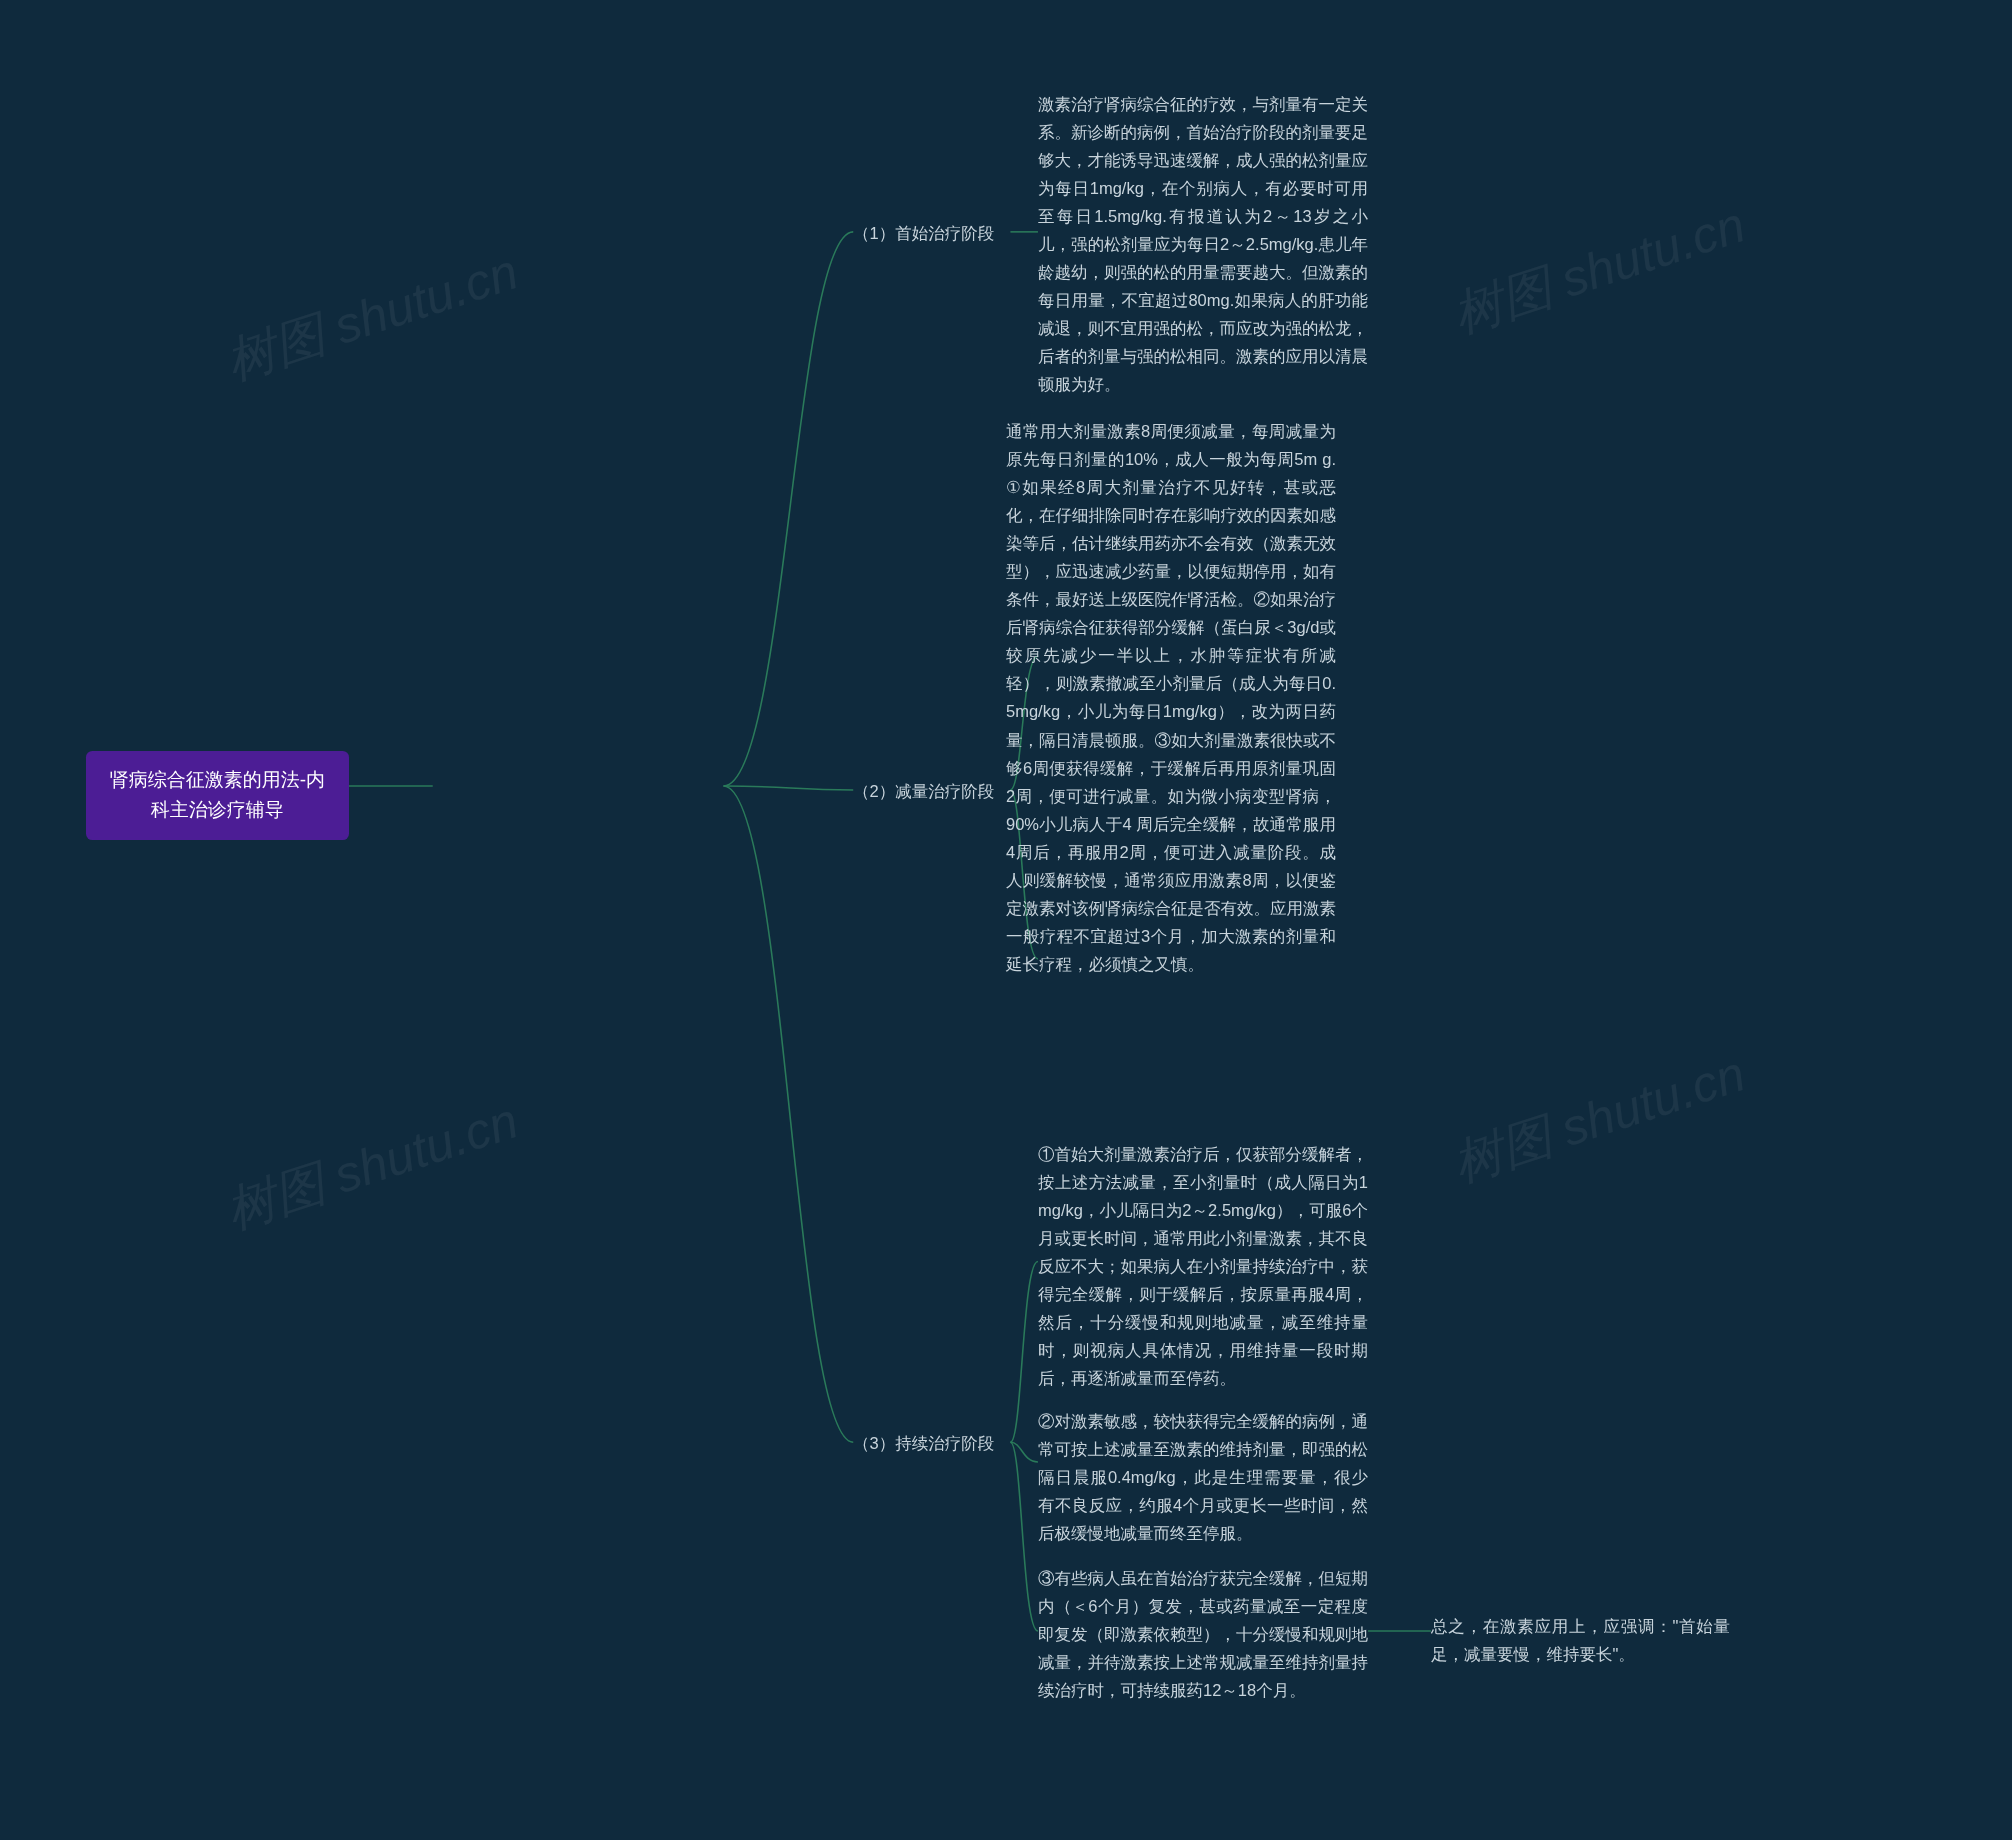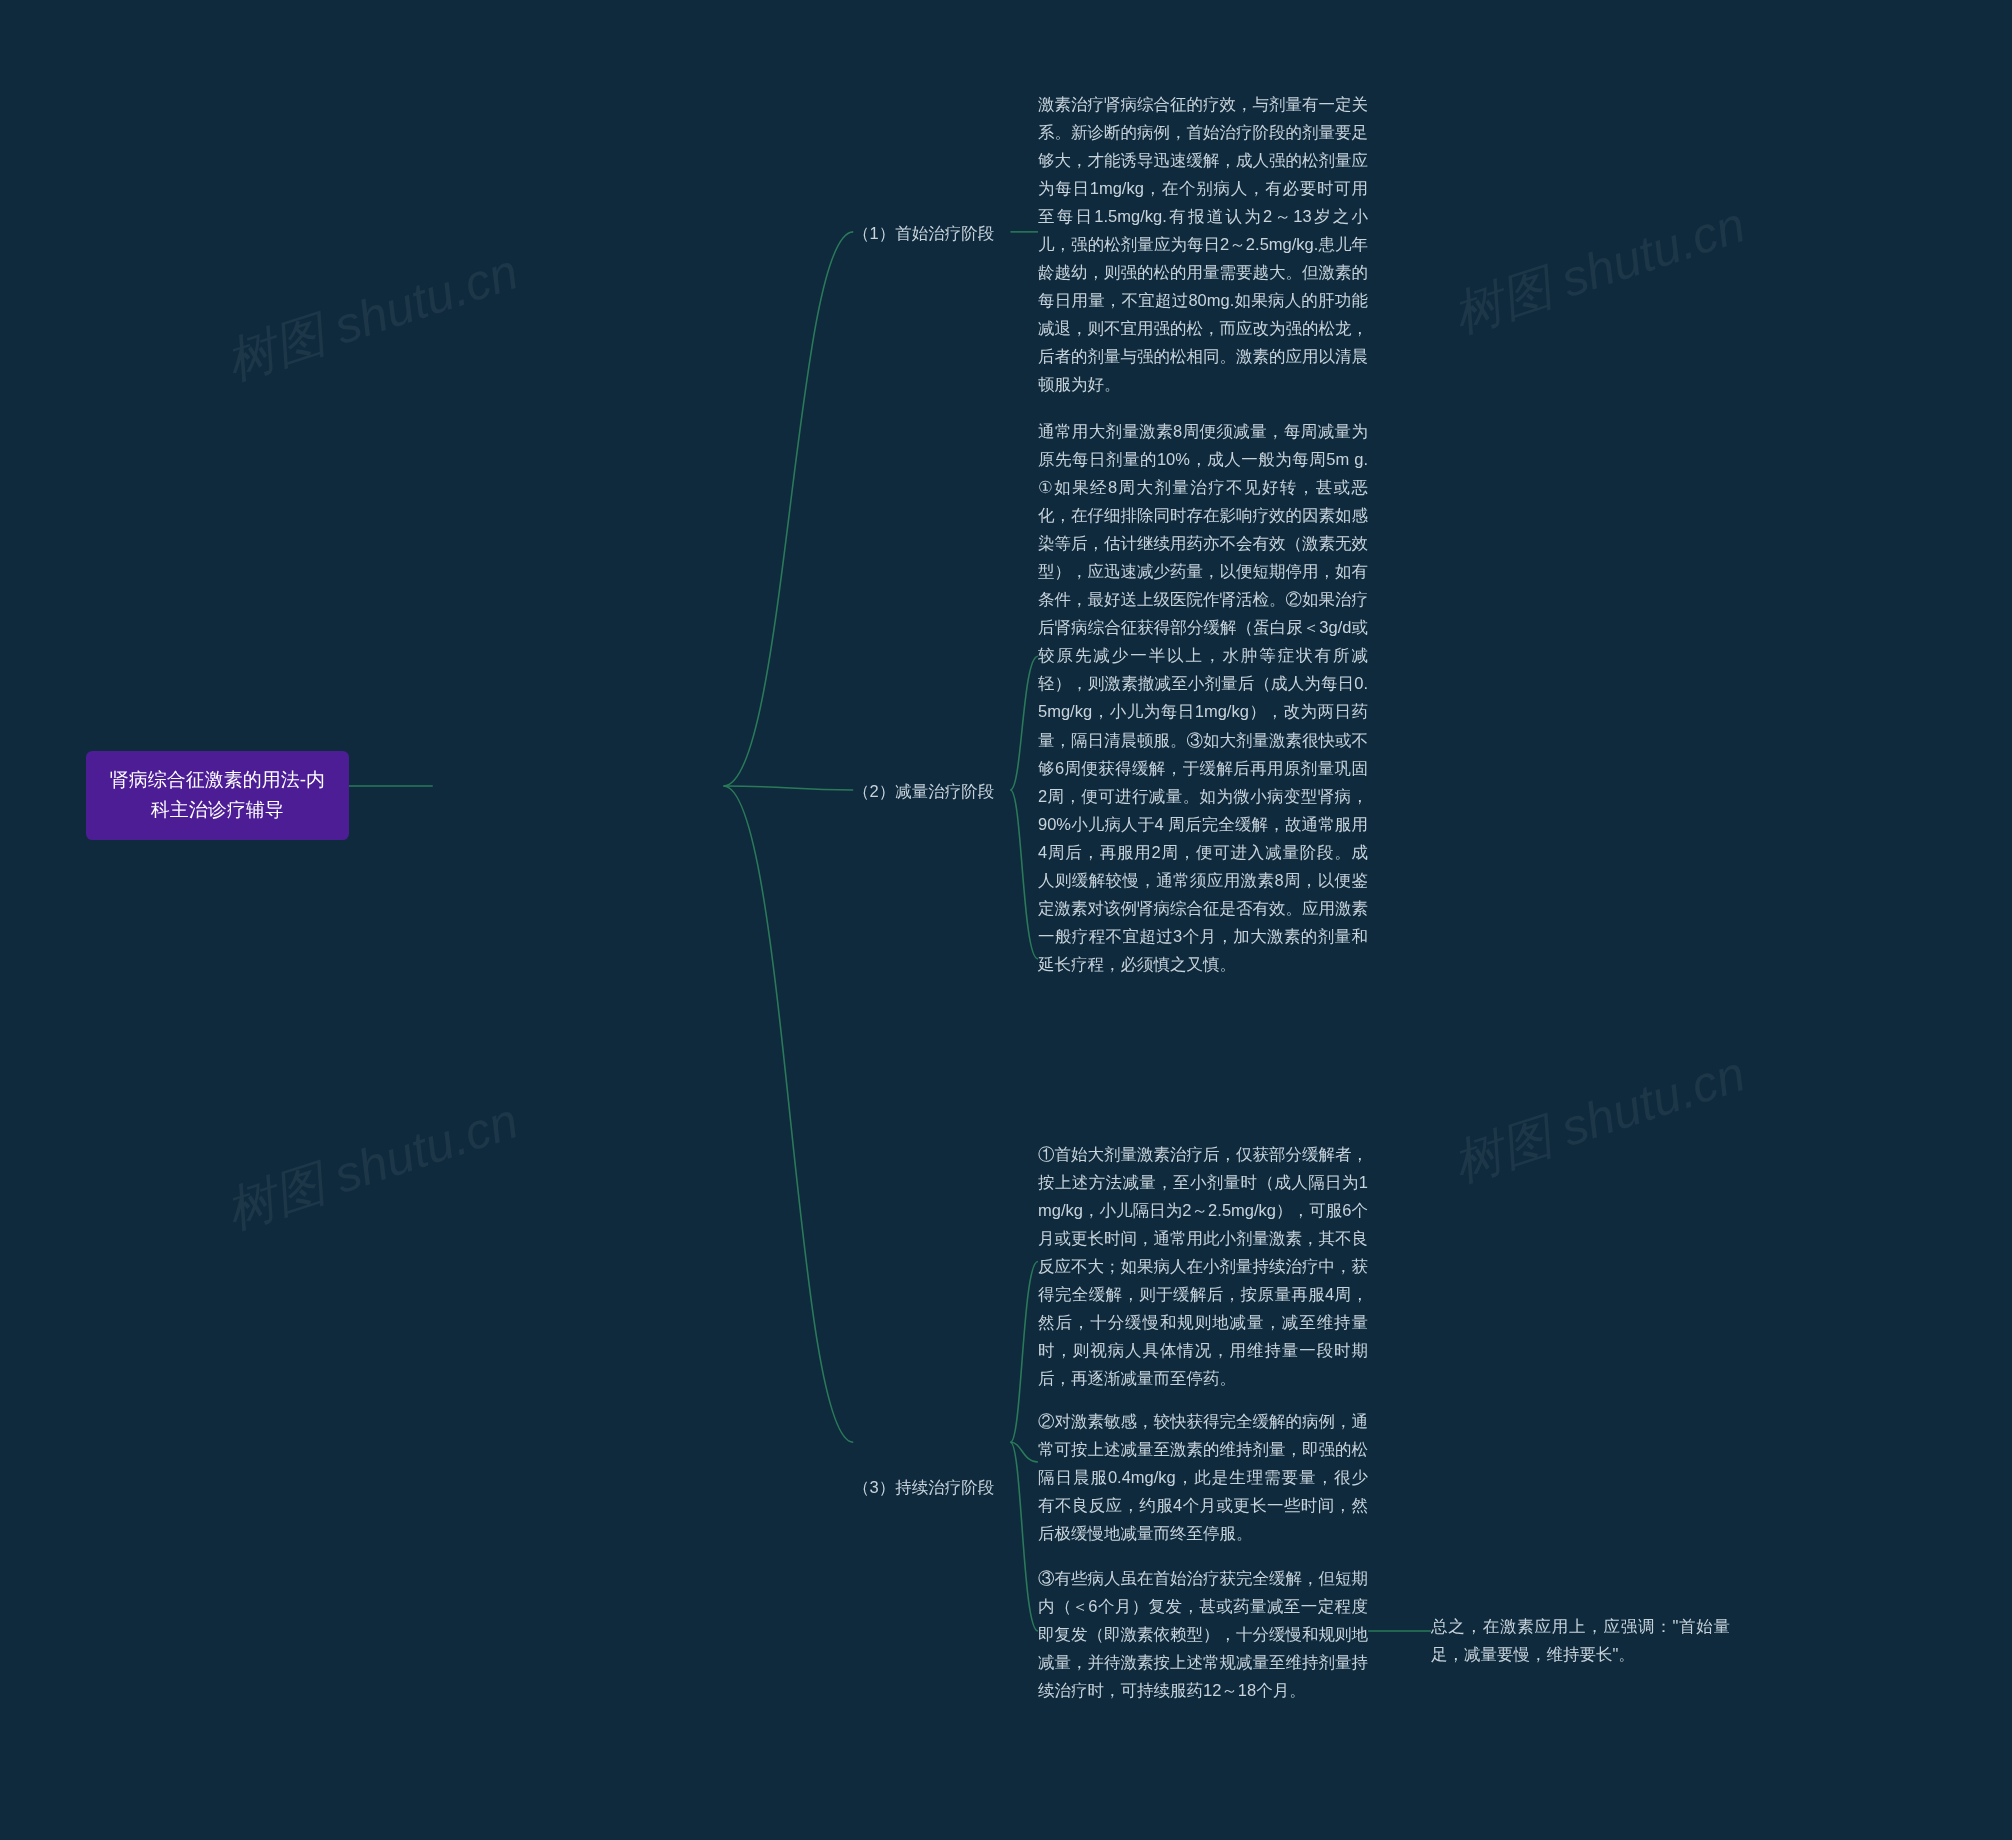--- a/index.html
+++ b/index.html
@@ -126,29 +126,29 @@
     <span>科主治诊疗辅导</span>
   </div>
 
 
   <div class="node sub-node stage-label" style="left:853px; top:219px;">
     <span>（1）首始治疗阶段</span>
   </div>
   <div class="node sub-node stage-label" style="left:853px; top:777px;">
     <span>（2）减量治疗阶段</span>
   </div>
-  <div class="node sub-node stage-label" style="left:853px; top:1429px;margin-top:44px;">
+  <div class="node sub-node stage-label" style="left:853px; top:1429px;">
     <span>（3）持续治疗阶段</span>
   </div>
 
   <div class="node sub-node content-node" style="left:1038px; top:90px;">
     <span>激素治疗肾病综合征的疗效，与剂量有一定关系。新诊断的病例，首始治疗阶段的剂量要足够大，才能诱导迅速缓解，成人强的松剂量应为每日1mg/kg，在个别病人，有必要时可用至每日1.5mg/kg.有报道认为2～13岁之小儿，强的松剂量应为每日2～2.5mg/kg.患儿年龄越幼，则强的松的用量需要越大。但激素的每日用量，不宜超过80mg.如果病人的肝功能减退，则不宜用强的松，而应改为强的松龙，后者的剂量与强的松相同。激素的应用以清晨顿服为好。</span>
   </div>
 
-  <div class="node sub-node content-node" style="left:1038px; top:417px;">
+  <div class="node sub-node content-node" style="left:1006px; top:417px;">
     <span>通常用大剂量激素8周便须减量，每周减量为原先每日剂量的10%，成人一般为每周5m g.①如果经8周大剂量治疗不见好转，甚或恶化，在仔细排除同时存在影响疗效的因素如感染等后，估计继续用药亦不会有效（激素无效型），应迅速减少药量，以便短期停用，如有条件，最好送上级医院作肾活检。②如果治疗后肾病综合征获得部分缓解（蛋白尿＜3g/d或较原先减少一半以上，水肿等症状有所减轻），则激素撤减至小剂量后（成人为每日0.5mg/kg，小儿为每日1mg/kg），改为两日药量，隔日清晨顿服。③如大剂量激素很快或不够6周便获得缓解，于缓解后再用原剂量巩固2周，便可进行减量。如为微小病变型肾病，90%小儿病人于4 周后完全缓解，故通常服用4周后，再服用2周，便可进入减量阶段。成人则缓解较慢，通常须应用激素8周，以便鉴定激素对该例肾病综合征是否有效。应用激素一般疗程不宜超过3个月，加大激素的剂量和延长疗程，必须慎之又慎。</span>
   </div>
 
 
   <div class="node sub-node content-node" style="left:1038px; top:1140px;">
     <span>①首始大剂量激素治疗后，仅获部分缓解者，按上述方法减量，至小剂量时（成人隔日为1mg/kg，小儿隔日为2～2.5mg/kg），可服6个月或更长时间，通常用此小剂量激素，其不良反应不大；如果病人在小剂量持续治疗中，获得完全缓解，则于缓解后，按原量再服4周，然后，十分缓慢和规则地减量，减至维持量时，则视病人具体情况，用维持量一段时期后，再逐渐减量而至停药。</span>
   </div>
 
   <div class="node sub-node content-node" style="left:1038px; top:1407px;">
     <span>②对激素敏感，较快获得完全缓解的病例，通常可按上述减量至激素的维持剂量，即强的松隔日晨服0.4mg/kg，此是生理需要量，很少有不良反应，约服4个月或更长一些时间，然后极缓慢地减量而终至停服。</span>

